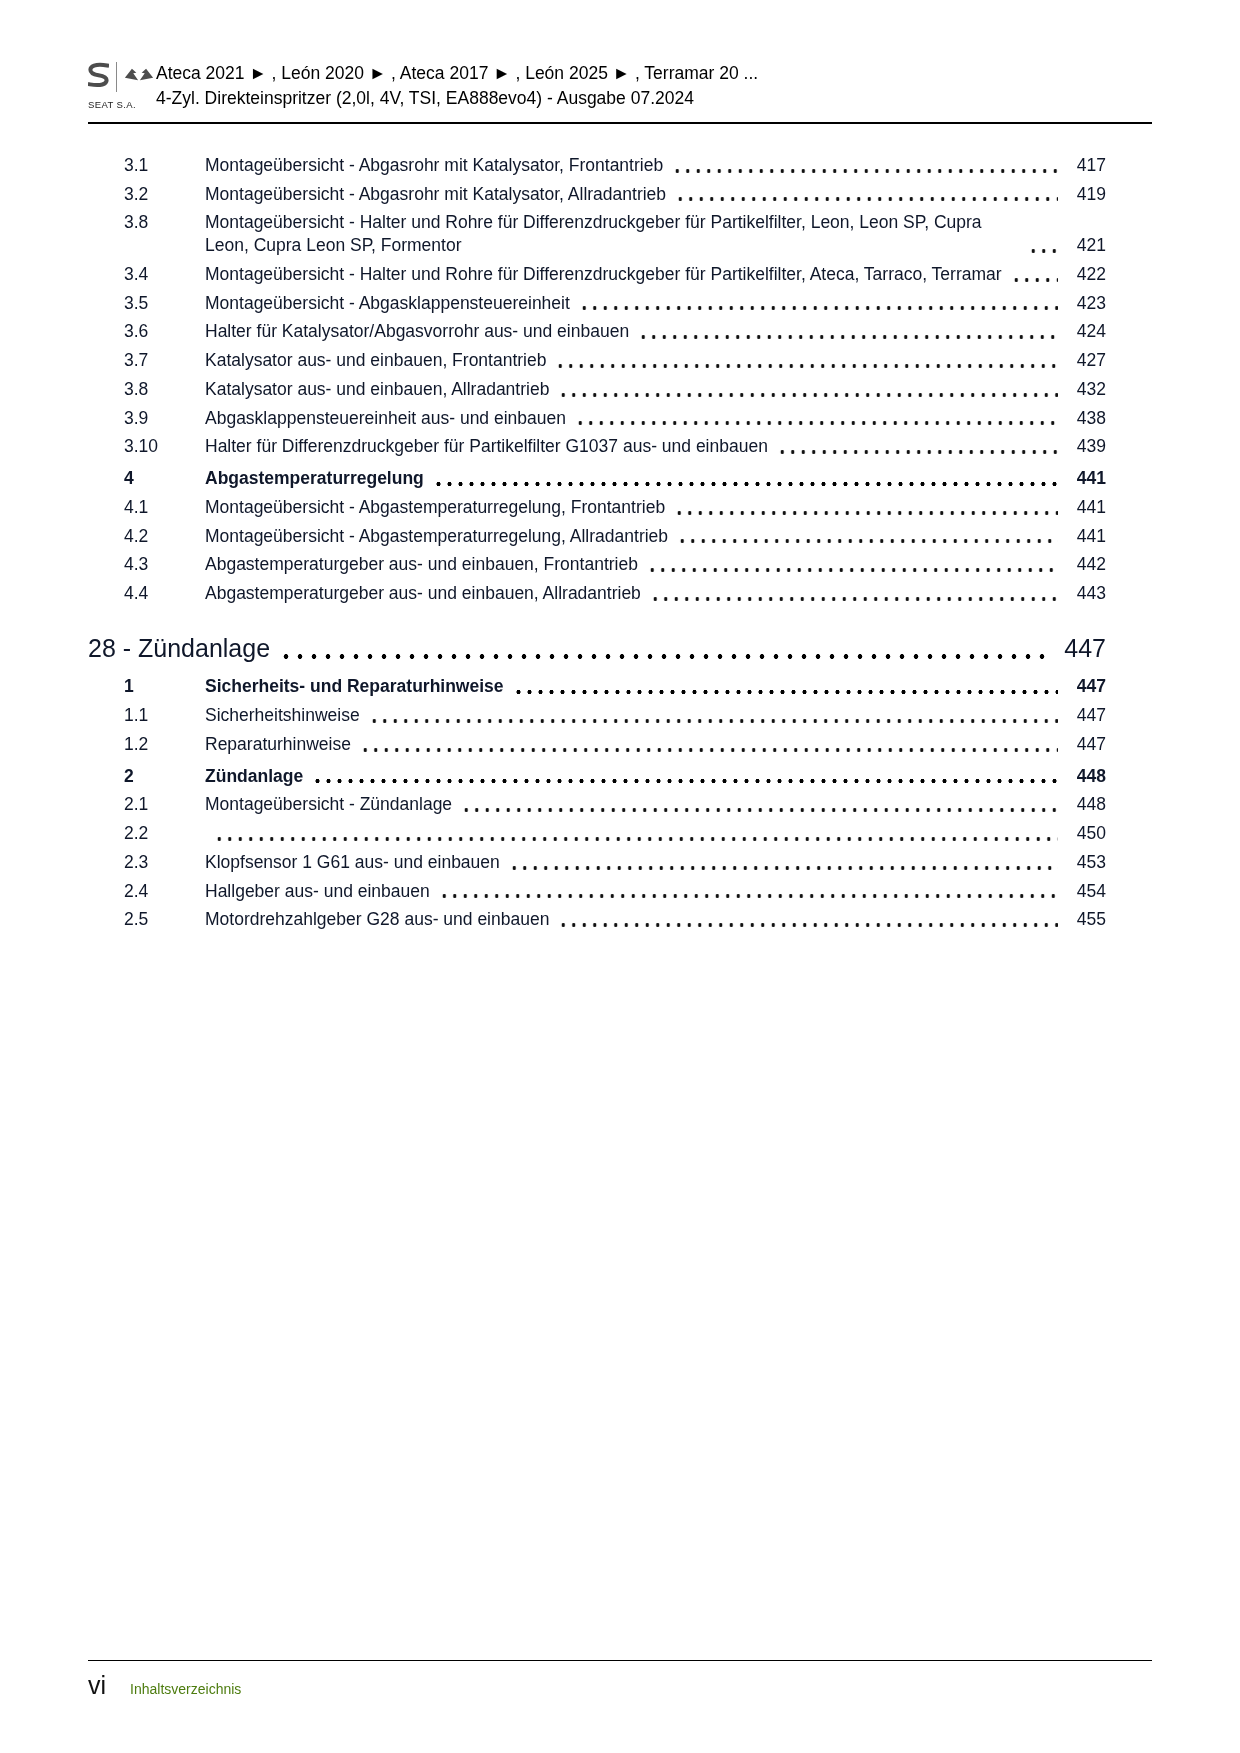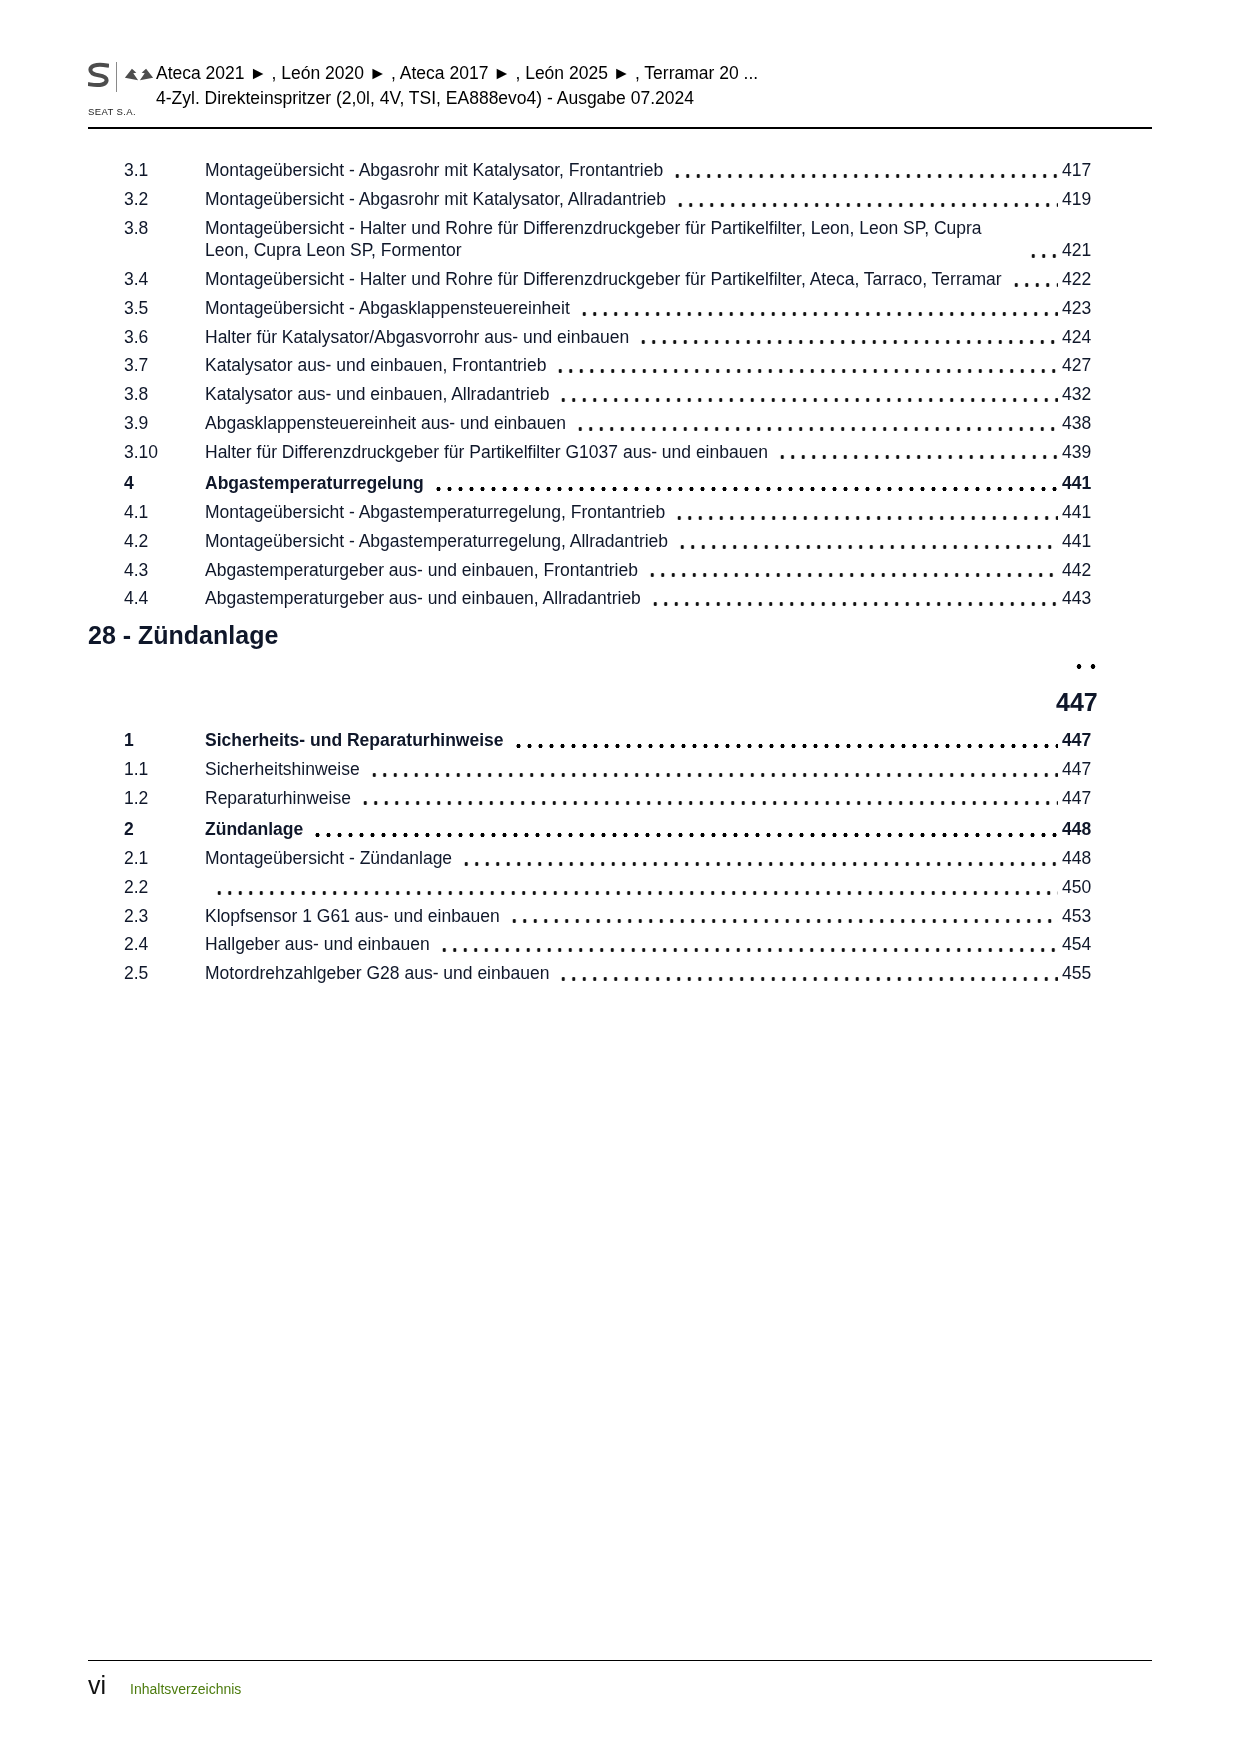--- a/index.html
+++ b/index.html
@@ -10,44 +10,44 @@
     font-family:"Liberation Sans", sans-serif;
     overflow:hidden;
   }
   .content { padding:60px 88px 0 88px; }
 
   
   .header-flex { display:flex; align-items:flex-start; }
   .logo-block { width:68px; flex:0 0 68px; }
   .logos { display:flex; align-items:center; height:34px; }
   .logo-sep { width:1px; height:30px; background:#8a8a8a; margin:0 7px; }
-  .brand-label { font-size:9.5px; letter-spacing:.4px; color:#222; margin-top:12px; white-space:nowrap; }
+  .brand-label { font-size:9.5px; letter-spacing:.4px; color:#222; margin-top:5px; white-space:nowrap; }
   .header-text { font-size:17.5px; line-height:1.45; padding-top:1px; color:#000; }
   .header-rule { border-bottom:2.5px solid #000; margin-top:10px; }
 
   
   .toc { margin-top:30px; padding-right:46px; font-size:17.5px; line-height:1.3; color:#0f172a; }
   .row { display:flex; margin-bottom:6px; }
   .row.indent { padding-left:36px; }
   .row .num { flex:0 0 81px; }
   .row .title { flex:0 1 auto; min-width:0; }
   .dots {
     flex:1 1 30px; min-width:30px; align-self:flex-end;
     height:6px; margin:0 4px 3px 9px;
     background-image: radial-gradient(circle, #111 1.7px, transparent 2px);
     background-size:10.5px 6px; background-repeat:repeat-x; background-position:0 50%;
   }
-  .pagenum { flex:0 0 auto; min-width:44px; text-align:left; align-self:flex-end; }
+  .pagenum { flex:0 0 auto; min-width:44px; text-align:right; align-self:flex-end; }
 
   .row.l1 { font-weight:bold; margin-top:9px; }
   .row.l1 .dots {
     background-image: radial-gradient(circle, #000 1.9px, transparent 2.2px);
     background-size:11px 6px;
   }
-  .row.chapter { font-weight:bold; font-size:25px; margin-top:9px; margin-bottom:11px;flex-direction:column; }
+  .row.chapter { font-weight:normal; font-size:25px; margin-top:27px; margin-bottom:11px; }
   .row.chapter .dots {
     height:7px; margin-bottom:4px;
     background-image: radial-gradient(circle, #000 2.2px, transparent 2.6px);
     background-size:14px 7px;
   }
   .row.chapter .pagenum { min-width:50px; }
 
   
   .footer {
     position:absolute; left:88px; right:88px; top:1660px;

